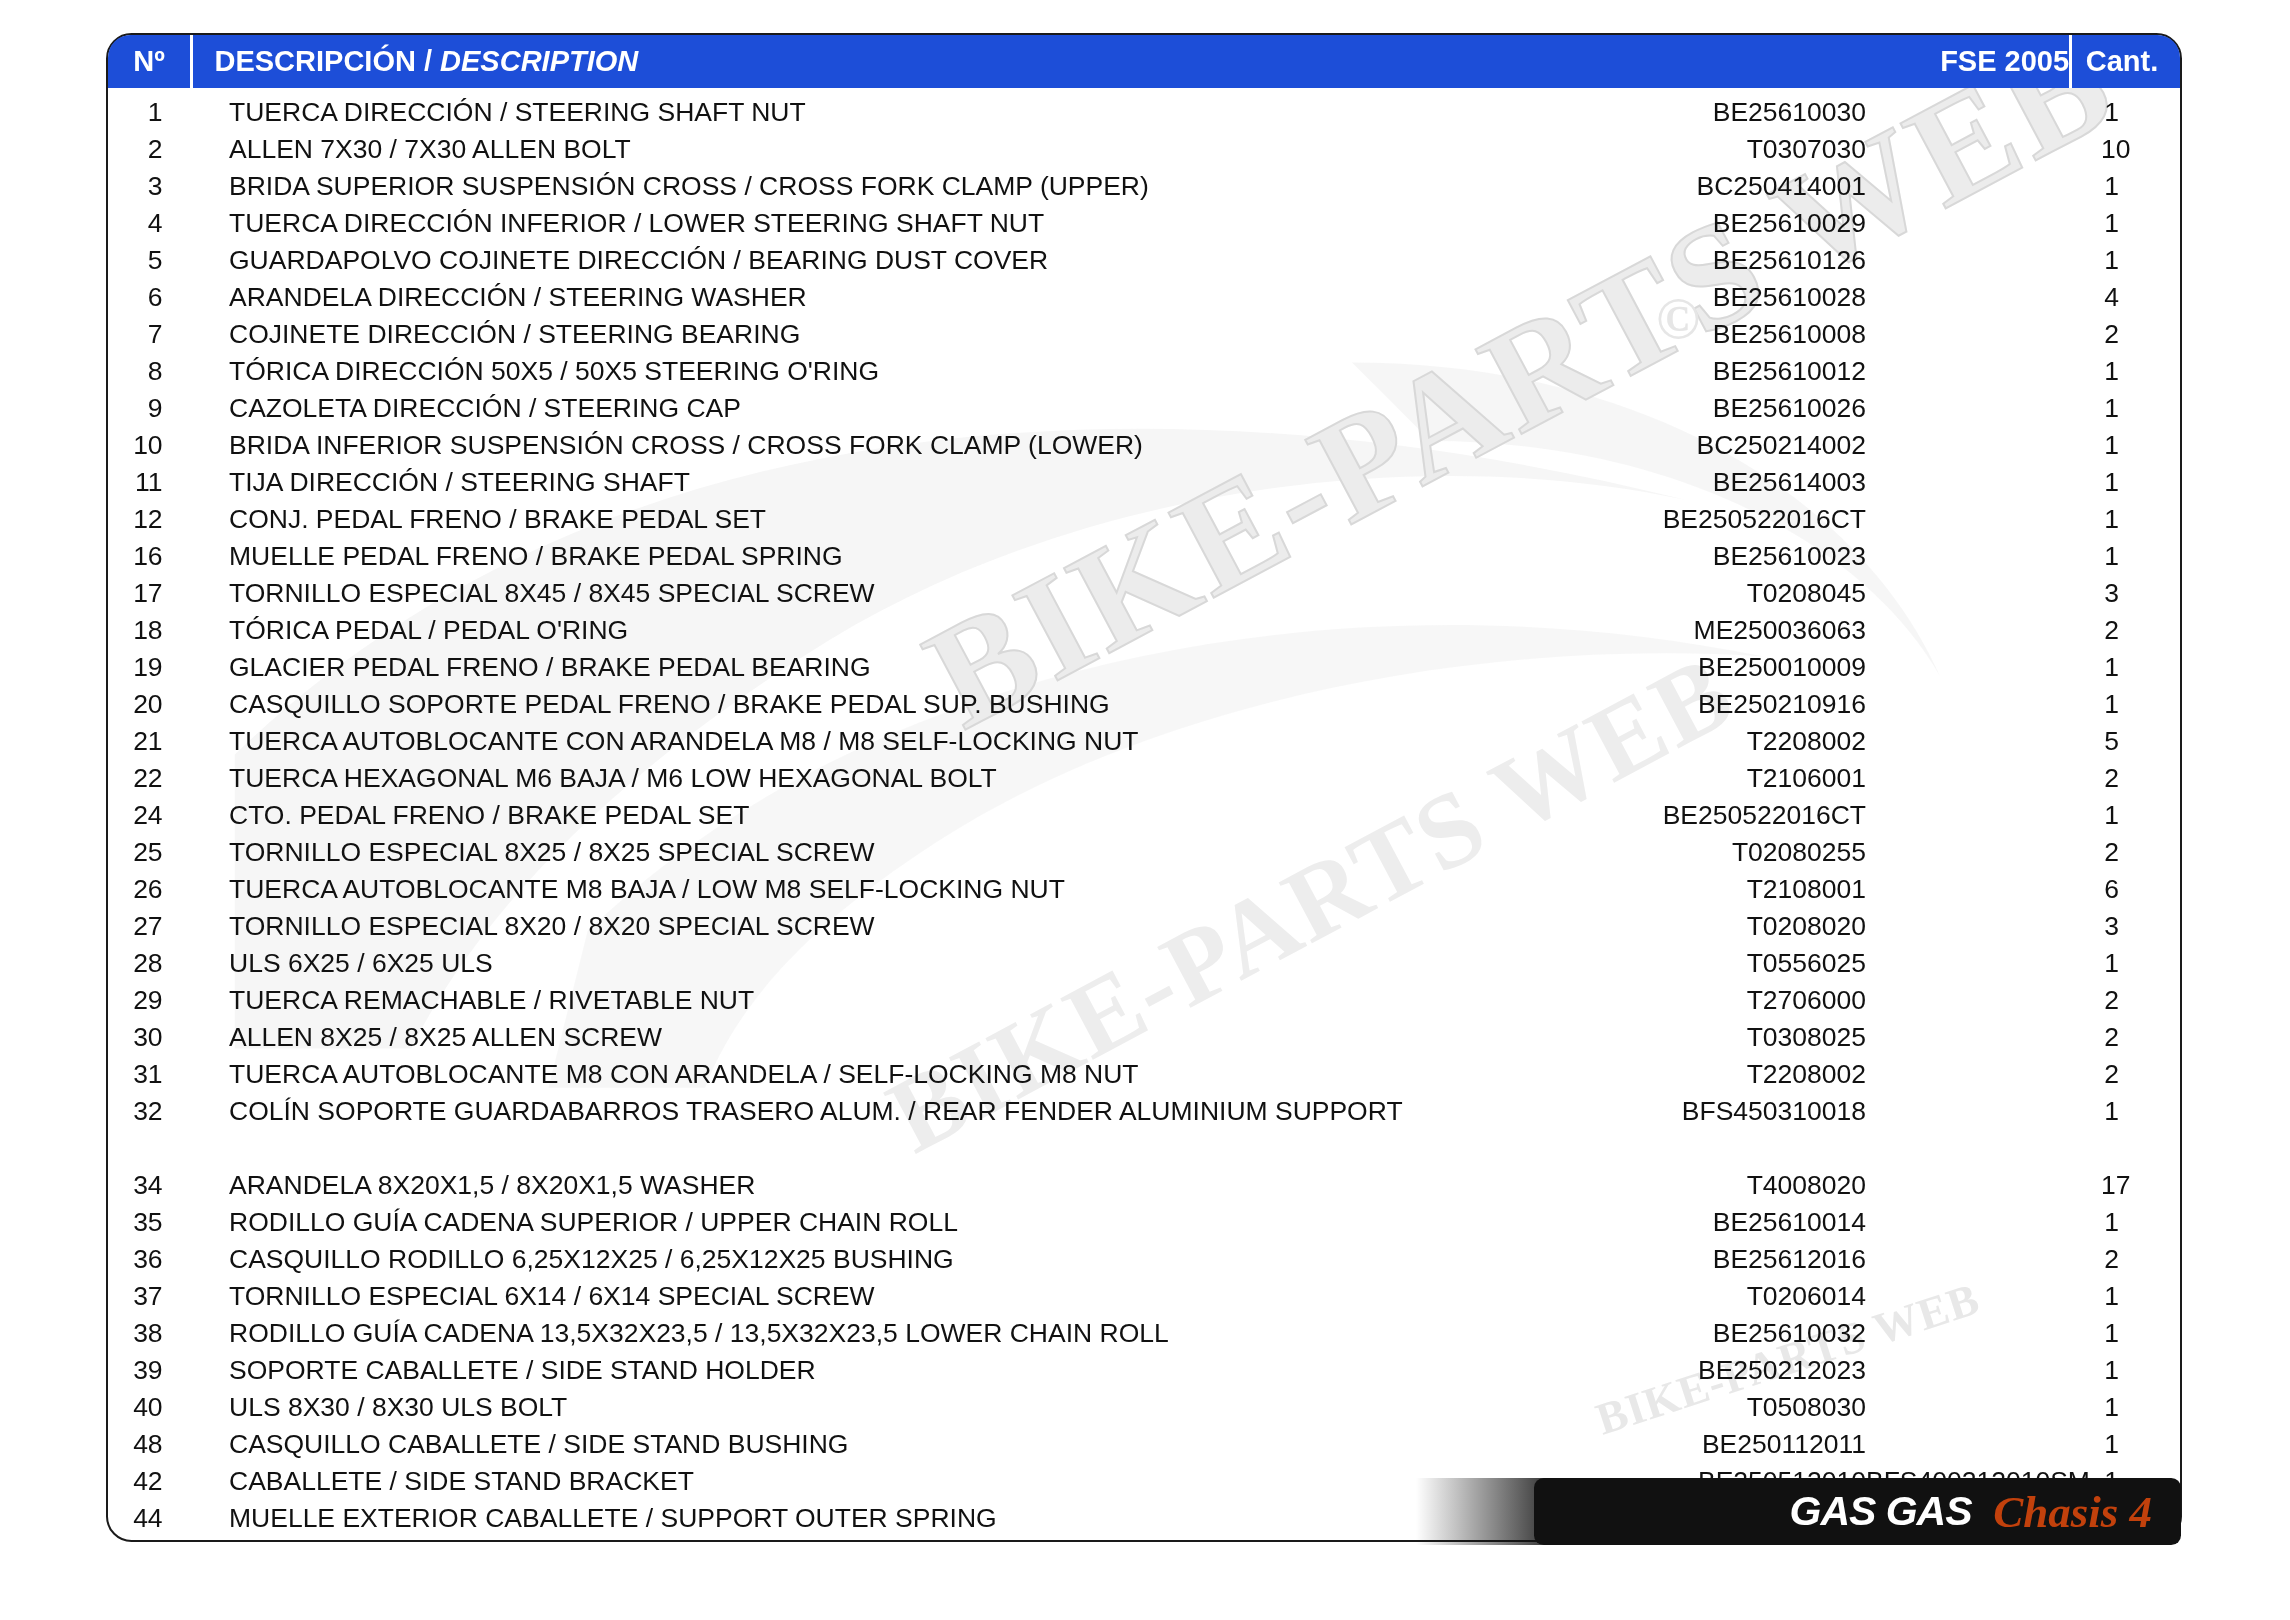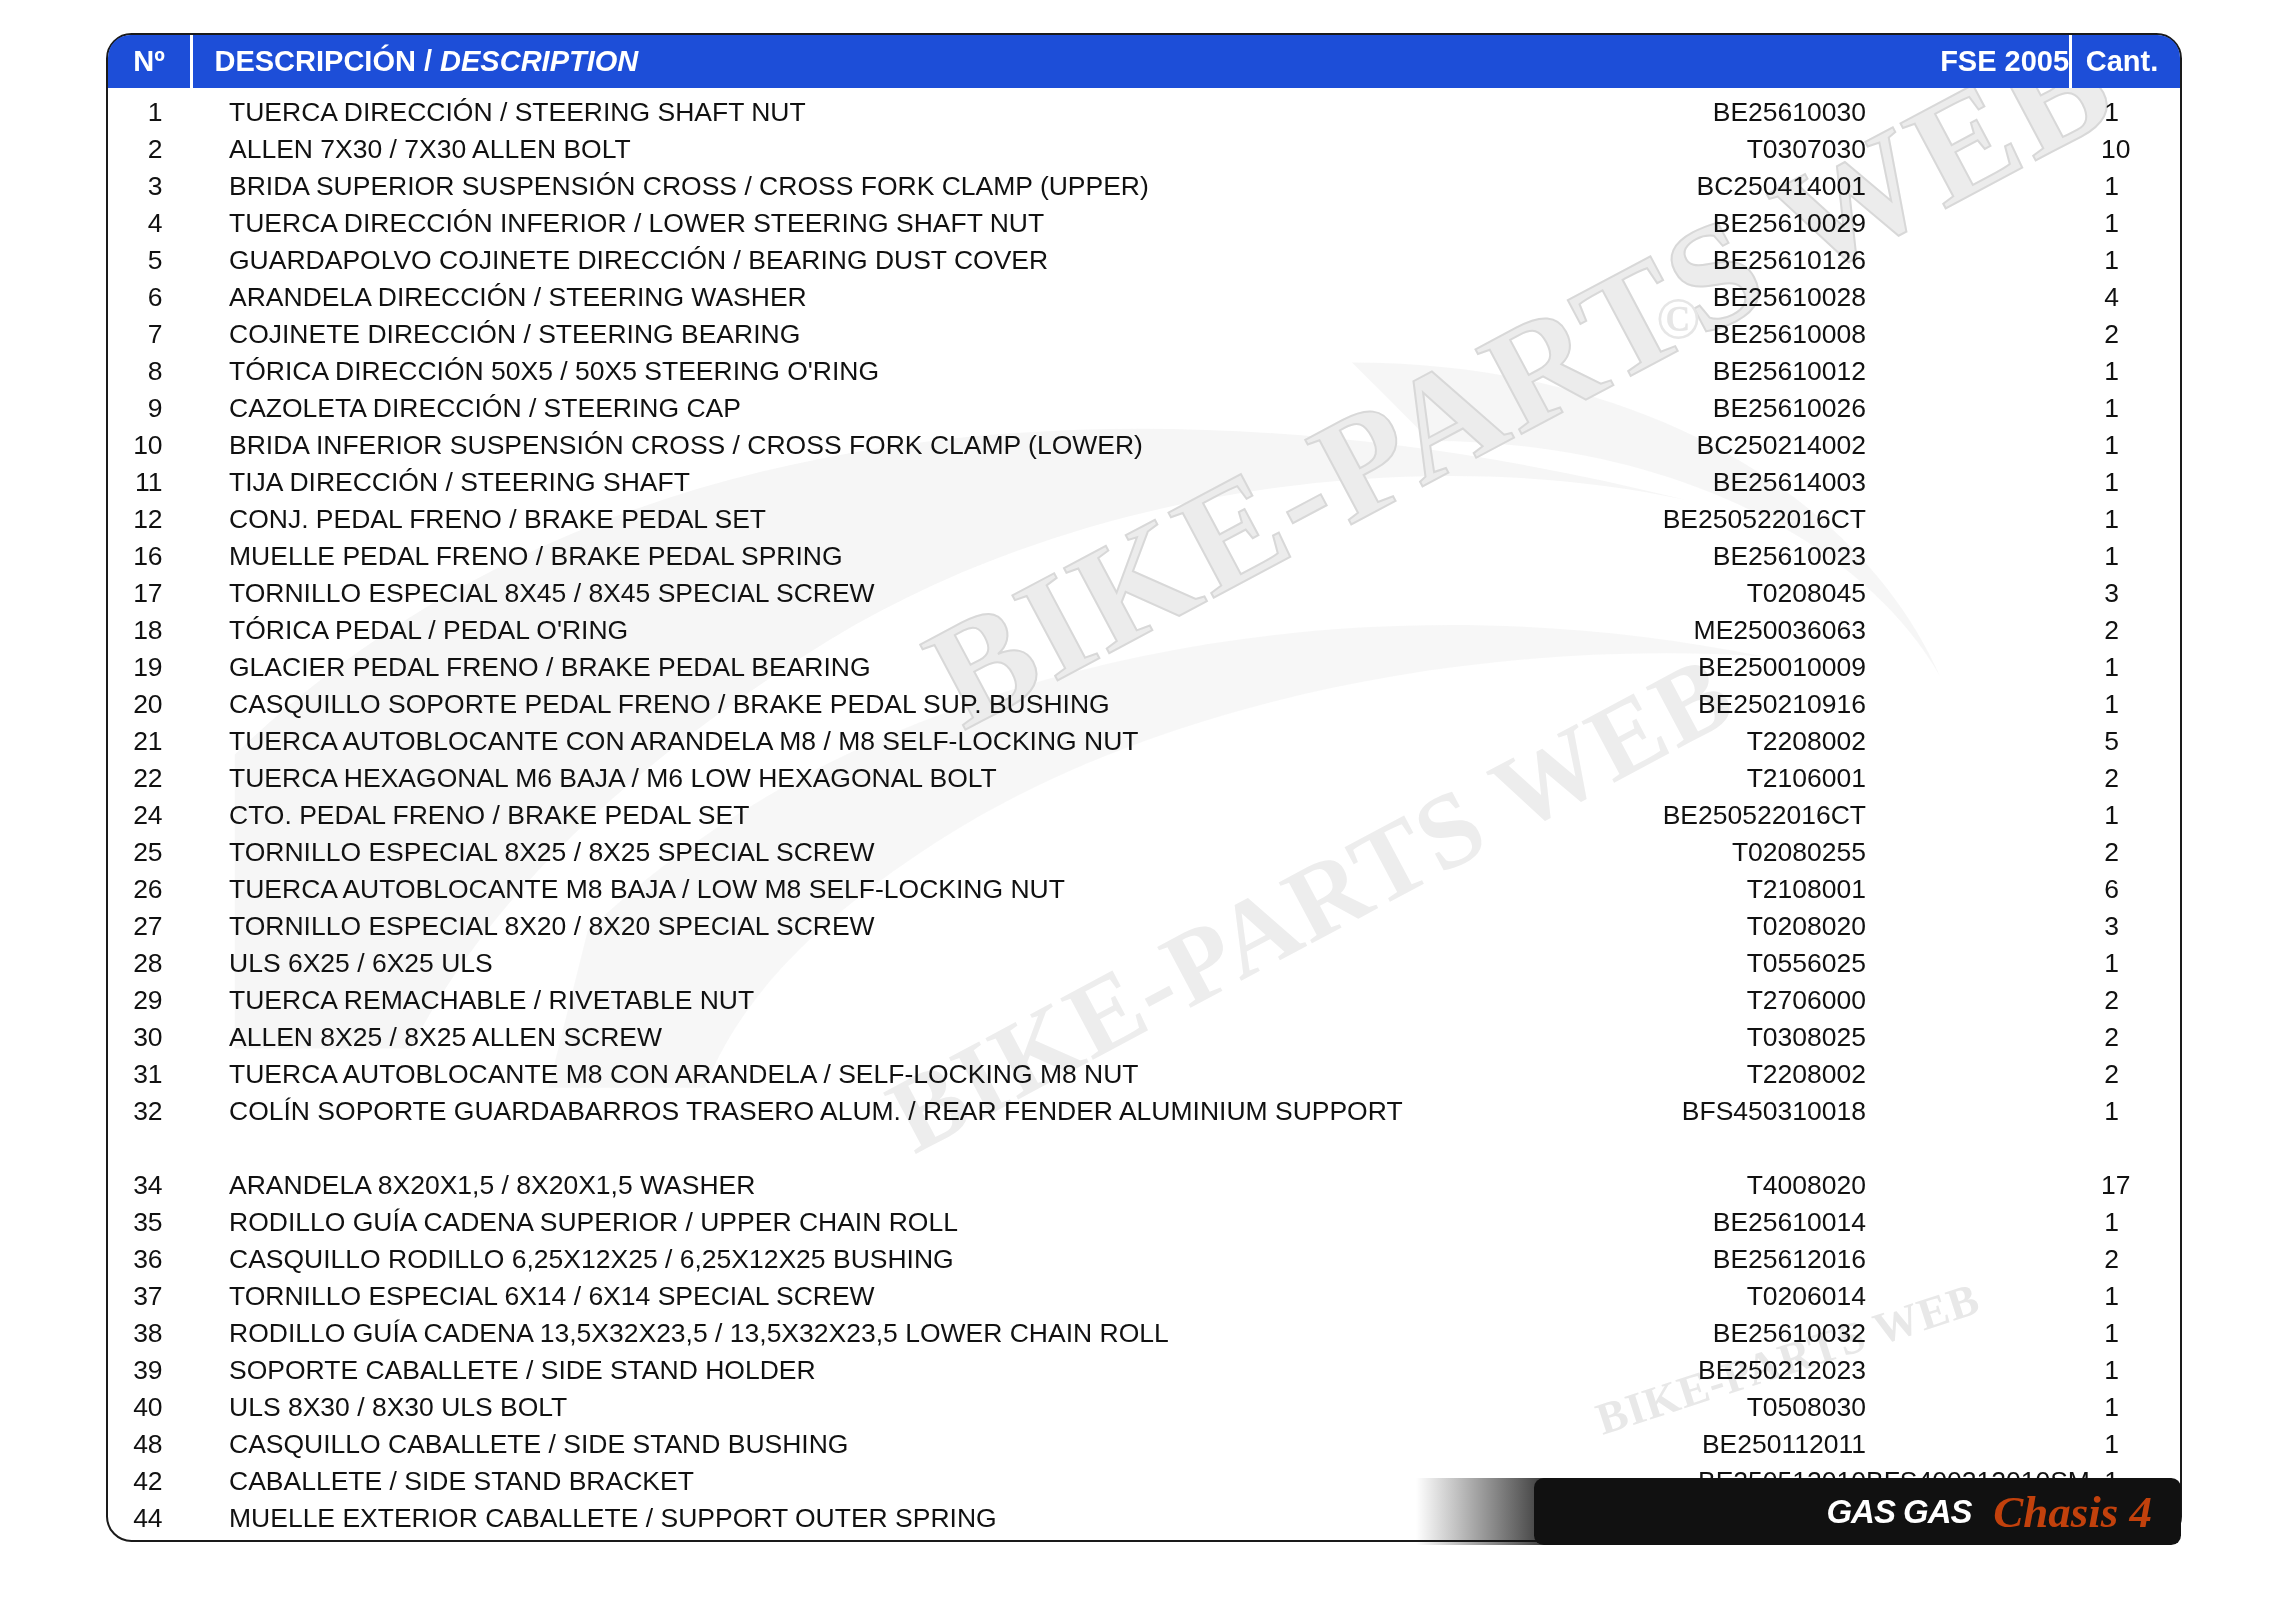--- a/index.html
+++ b/index.html
@@ -203,21 +203,21 @@
     left: -118px;
     top: 0;
     width: 157px;
     height: 67px;
     background: linear-gradient(to right, rgba(17,17,17,0), #111111);
   }
   .gasgas {
     color: #ffffff;
     font-family: "Liberation Sans", sans-serif;
     font-weight: bold;
-    font-size: 33px;
+    font-size: 41px;
     font-style: italic;
     letter-spacing: -1px;
     margin-right: 21.6px;
   }
   .chasis {
     color: #c2410c;
     font-family: "Liberation Serif", serif;
     font-weight: bold;
     font-style: italic;
     font-size: 45px;

